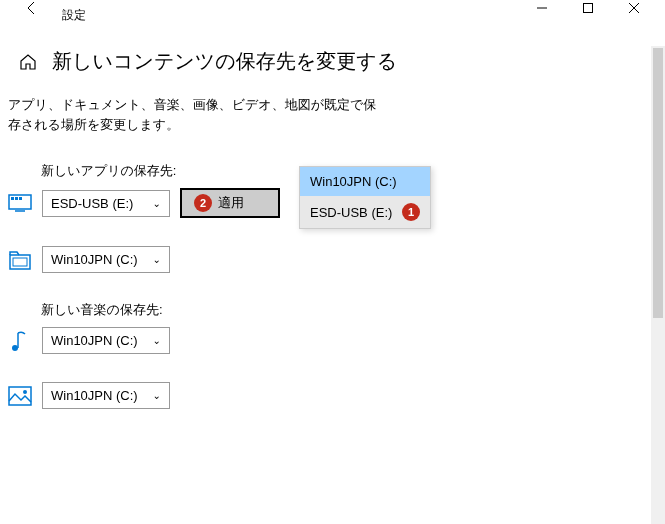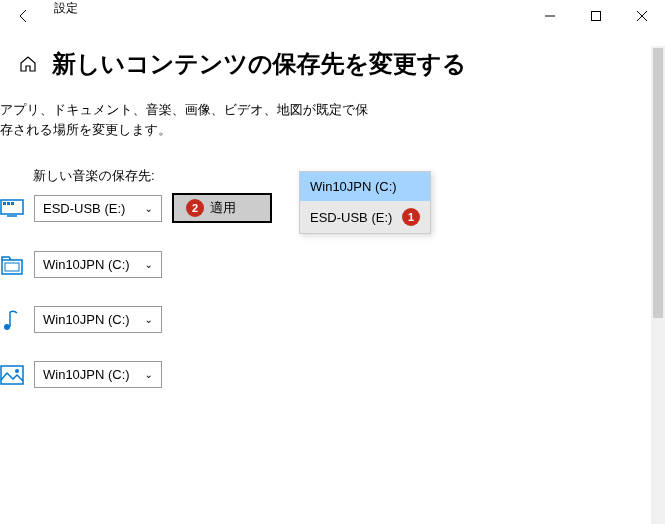--- a/index.html
+++ b/index.html
@@ -1,28 +1,28 @@
 <!DOCTYPE html>
 <html><head>
   <meta charset="utf-8">
   <style>
     * { margin: 0; padding: 0; box-sizing: border-box; font-family: 'Yu Gothic UI', 'Meiryo', sans-serif; }
     body { background: #fff; width: 665px; height: 524px; overflow: hidden; position: relative; }
     
-    .titlebar { height: 32px; display: flex; align-items: flex-start; padding: 0; }
+    .titlebar { height: 32px; display: flex; align-items: flex-end; padding: 8px; }
     .back-btn { width: 48px; height: 32px; display: flex; align-items: center; justify-content: center; font-size: 16px; }
     .title { font-size: 12px; padding-left: 6px; }
     .win-controls { margin-left: auto; display: flex; }
     .win-btn { width: 46px; height: 32px; display: flex; align-items: center; justify-content: center; font-size: 10px; }
     
     .header { display: flex; align-items: center; padding: 16px 18px 8px 18px; gap: 14px; }
     .home-icon { width: 20px; height: 20px; }
-    .page-title { font-size: 24px; font-weight: 700; }
+    .page-title { font-size: 20px; font-weight: 400; }
     
-    .content { padding: 12px 18px 0 0; position: relative; }
+    .content { padding: 12px 18px 0 8px; position: relative; }
     .desc { font-size: 13px; line-height: 1.5; margin-bottom: 28px; max-width: 380px; }
     
     .setting-group { margin-bottom: 28px; }
     .setting-label { font-size: 13px; margin-left: 33px; margin-bottom: 8px; }
     .setting-row { display: flex; align-items: center; gap: 10px; }
     .type-icon { width: 24px; height: 24px; display: flex; align-items: center; justify-content: center; color: #0078d4; }
     
     .dropdown { border: 1px solid #999; background: #fff; padding: 5px 8px; font-size: 13px; width: 128px; display: flex; align-items: center; justify-content: space-between; }
     .chevron { font-size: 10px; }
     
@@ -74,21 +74,21 @@
         <path d="M3 9 L10 3 L17 9 L17 17 L12 17 L12 12 L8 12 L8 17 L3 17 Z" stroke="#000" stroke-width="1.2" fill="none"></path>
       </svg>
   </span>
   <h1 class="page-title">新しいコンテンツの保存先を変更する</h1>
 </div>
 
 <div class="content">
   <p class="desc">アプリ、ドキュメント、音楽、画像、ビデオ、地図が既定で保存される場所を変更します。</p>
 
   <div class="setting-group">
-    <div class="setting-label">新しい音楽の保存先:</div>
+    <div class="setting-label">新しいアプリの保存先:</div>
     <div class="setting-row">
       <span class="type-icon">
         <svg width="24" height="20" viewBox="0 0 24 20">
             <rect x="1" y="2" width="22" height="14" stroke="#0078d4" fill="none" stroke-width="1.5"></rect>
             <rect x="3" y="4" width="3" height="3" fill="#0078d4"></rect>
             <rect x="7" y="4" width="3" height="3" fill="#0078d4"></rect>
             <rect x="11" y="4" width="3" height="3" fill="#0078d4"></rect>
             <line x1="7" y1="18" x2="17" y2="18" stroke="#0078d4" stroke-width="1.5"></line>
           </svg>
       </span>
@@ -113,20 +113,21 @@
           </svg>
       </span>
       <div class="dropdown">
         <span>Win10JPN (C:)</span>
         <span class="chevron">⌄</span>
       </div>
     </div>
   </div>
 
   <div class="setting-group">
+    <div class="setting-label">新しい音楽の保存先:</div>
     <div class="setting-row">
       <span class="type-icon">
         <svg width="20" height="24" viewBox="0 0 20 24">
             <circle cx="5" cy="19" r="3" fill="#0078d4"></circle>
             <line x1="8" y1="19" x2="8" y2="4" stroke="#0078d4" stroke-width="1.5"></line>
             <path d="M8 4 Q12 2 15 5" stroke="#0078d4" fill="none" stroke-width="1.5"></path>
           </svg>
       </span>
       <div class="dropdown">
         <span>Win10JPN (C:)</span>

